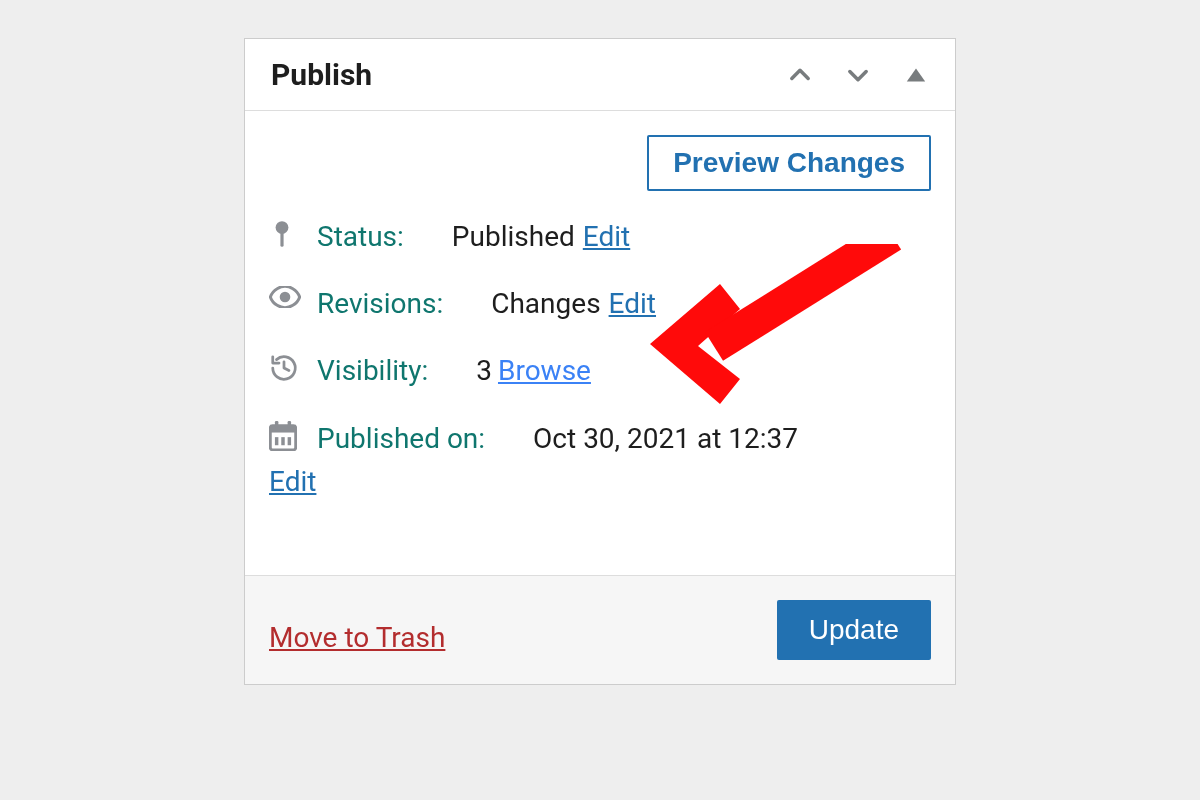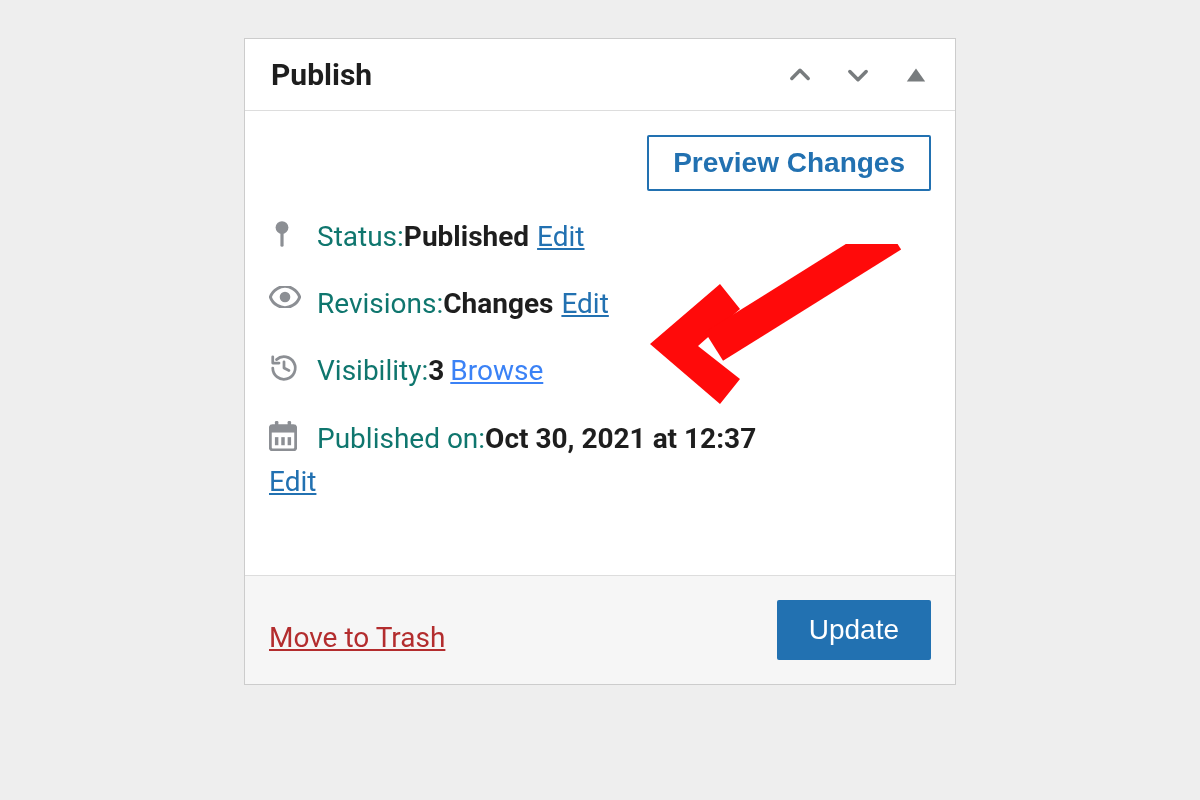--- a/index.html
+++ b/index.html
@@ -80,22 +80,23 @@
       display: flex;
       align-items: center;
       justify-content: flex-start;
       padding-top: 2px;
     }
     .meta-text {
       font-size: 28px;
       color: #0f766e;
     }
     .meta-value {
-      font-weight: 700;
+      font-weight: 400;
       color: #1e1e1e;
+      margin-left: 48px;
     }
     .edit-link {
       color: #2271b1;
       text-decoration: underline;
       cursor: pointer;
       margin-left: 8px;
     }
     .browse-link {
       color: #3b82f6;
       text-decoration: underline;

